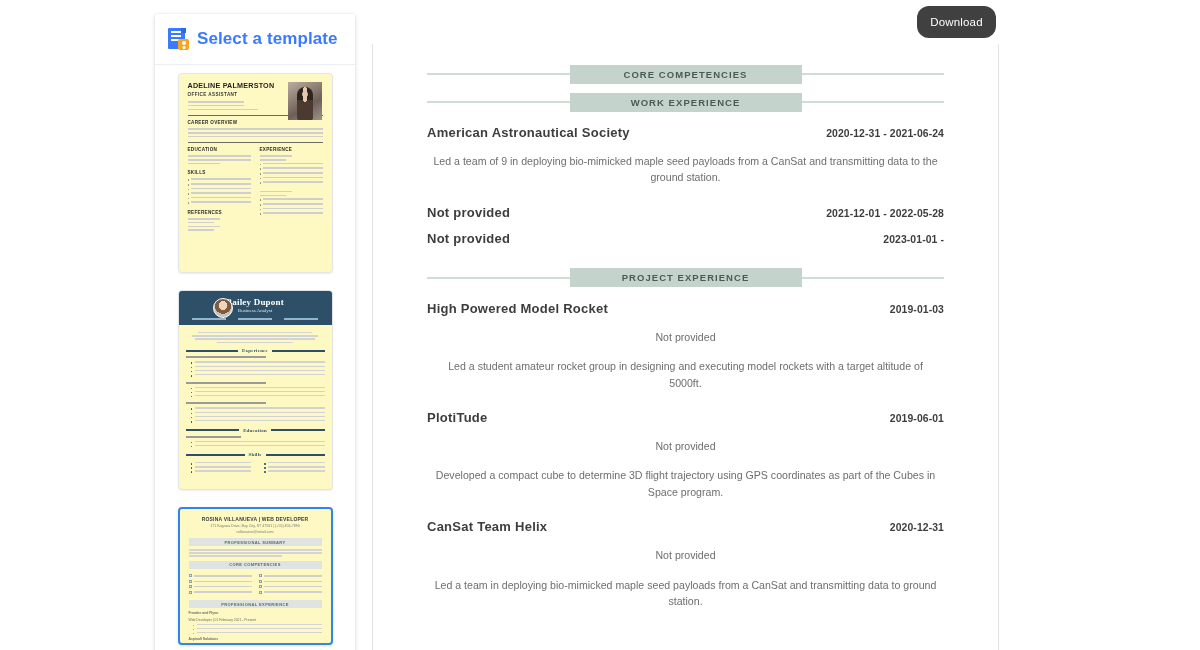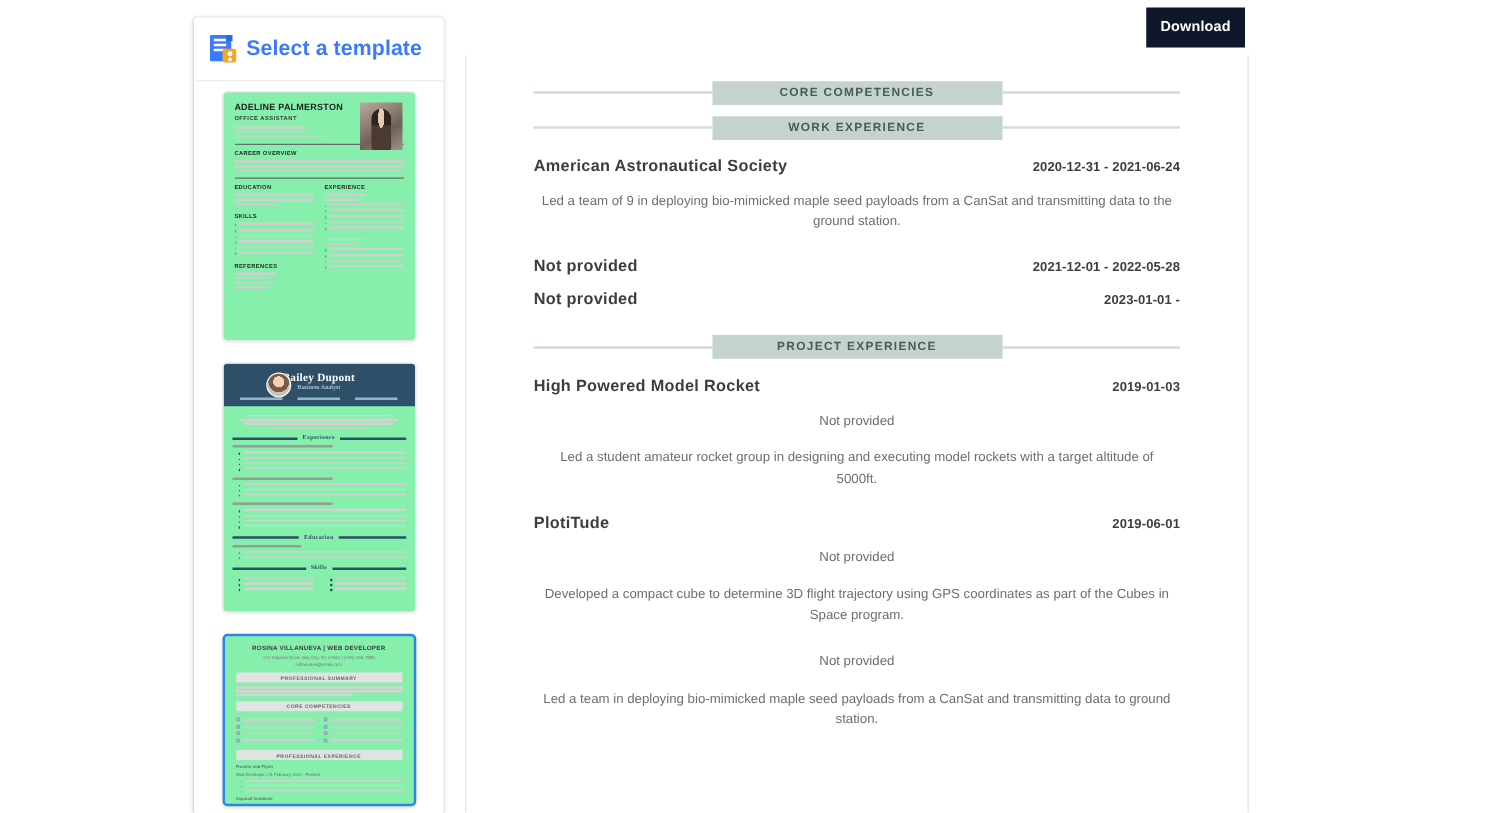--- a/index.html
+++ b/index.html
@@ -83,21 +83,21 @@
   .template-list {
     position: relative;
     height: 609px;
     padding: 8px 10px 0 10px;
     overflow: hidden;
   }
   .thumb {
     position: relative;
     width: 155px;
     margin: 0 auto 17px auto;
-    background: #86efac;
+    background: #fef9c3;
     border: 1px solid #e2e5e7;
     border-radius: 4px;
     overflow: hidden;
     box-shadow: 0 1px 2px rgba(0,0,0,0.07);
   }
   .thumb.selected {
     border: 2px solid #2f86e8;
     box-shadow: 0 1px 3px rgba(0,0,0,0.12);
   }
   .thumb-inner { padding: 7px 9px; }
@@ -253,26 +253,26 @@
     padding: 0 4px;
   }
   .gap-sm { height: 8px; }
   .gap-md { height: 16px; }
 
   
   .download-btn {
     position: absolute;
     right: 204px; top: 6px;
     width: 79px; height: 32px;
-    background: #0f172a;
+    background: #404040;
     color: #ffffff;
     font-size: 11.5px;
-    font-weight: 700;
+    font-weight: 400;
     border: none;
-    border-radius: 0;
+    border-radius: 12px;
     cursor: pointer;
     letter-spacing: .15px;
     font-family: "Liberation Sans", sans-serif;
   }
 </style>
 </head>
 <body>
 
 <div class="app">
 
@@ -667,20 +667,24 @@
           <span class="entry-title">PlotiTude</span>
           <span class="entry-date">2019-06-01</span>
         </div>
         <div class="entry-sub">Not provided</div>
         <div class="entry-desc">Developed a compact cube to determine 3D flight trajectory using GPS coordinates as part of the Cubes in Space program.</div>
       </div>
 
       <div class="gap-sm"></div>
 
       <div class="entry">
+        <div class="entry-row">
+          <span class="entry-title">CanSat Team Helix</span>
+          <span class="entry-date">2020-12-31</span>
+        </div>
         <div class="entry-sub">Not provided</div>
         <div class="entry-desc">Led a team in deploying bio-mimicked maple seed payloads from a CanSat and transmitting data to ground station.</div>
       </div>
 
     </div>
   </div>
 
 </div>
 
 </body></html>

